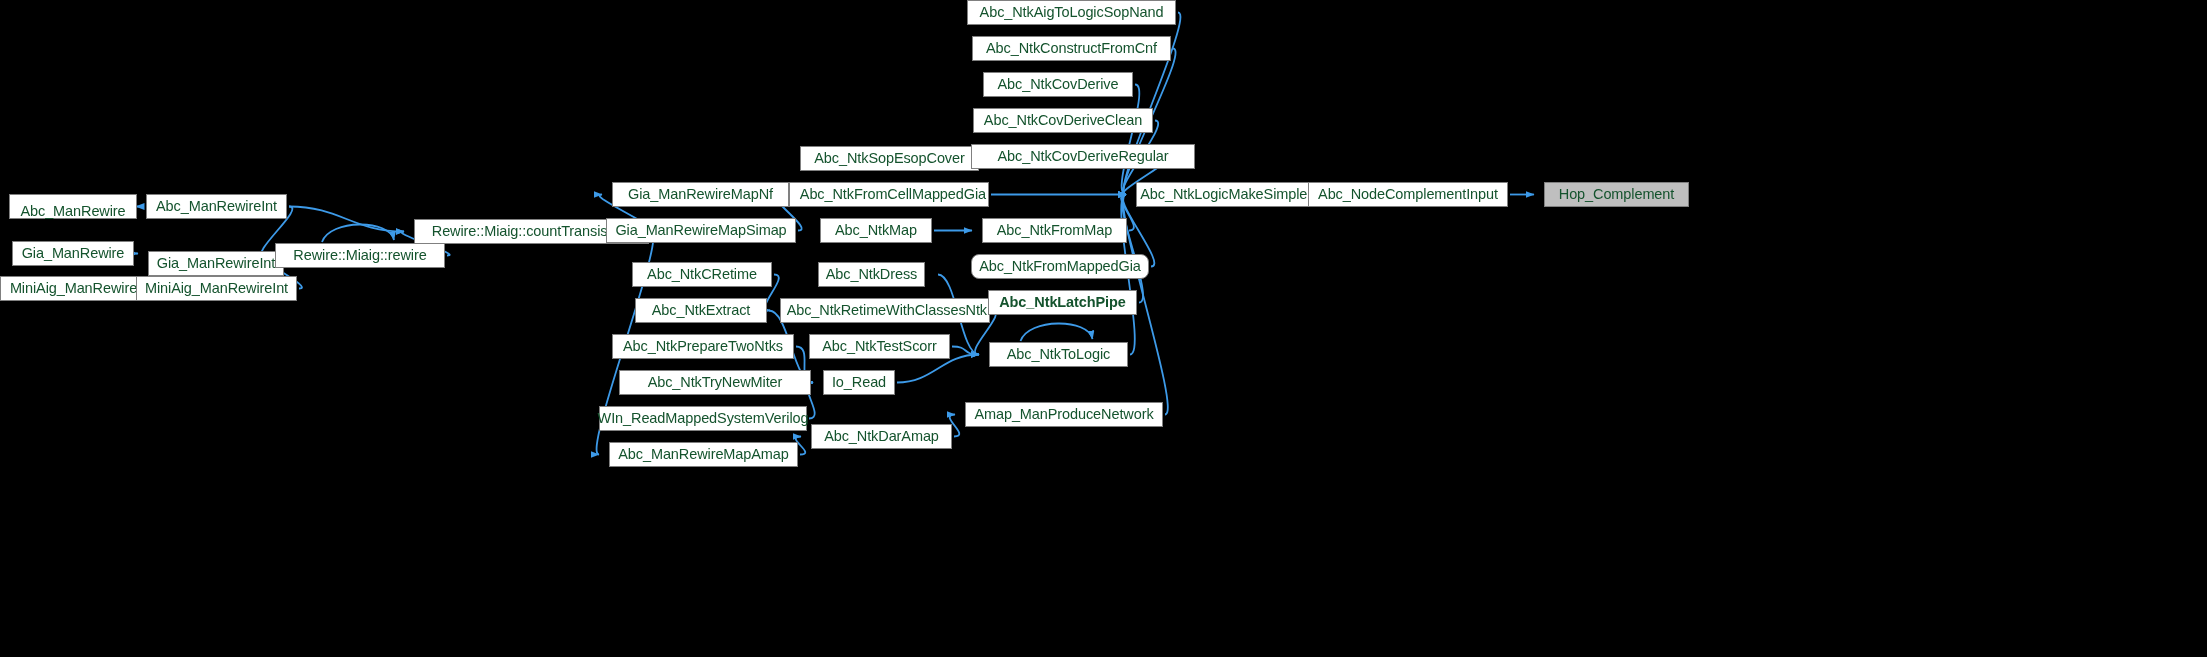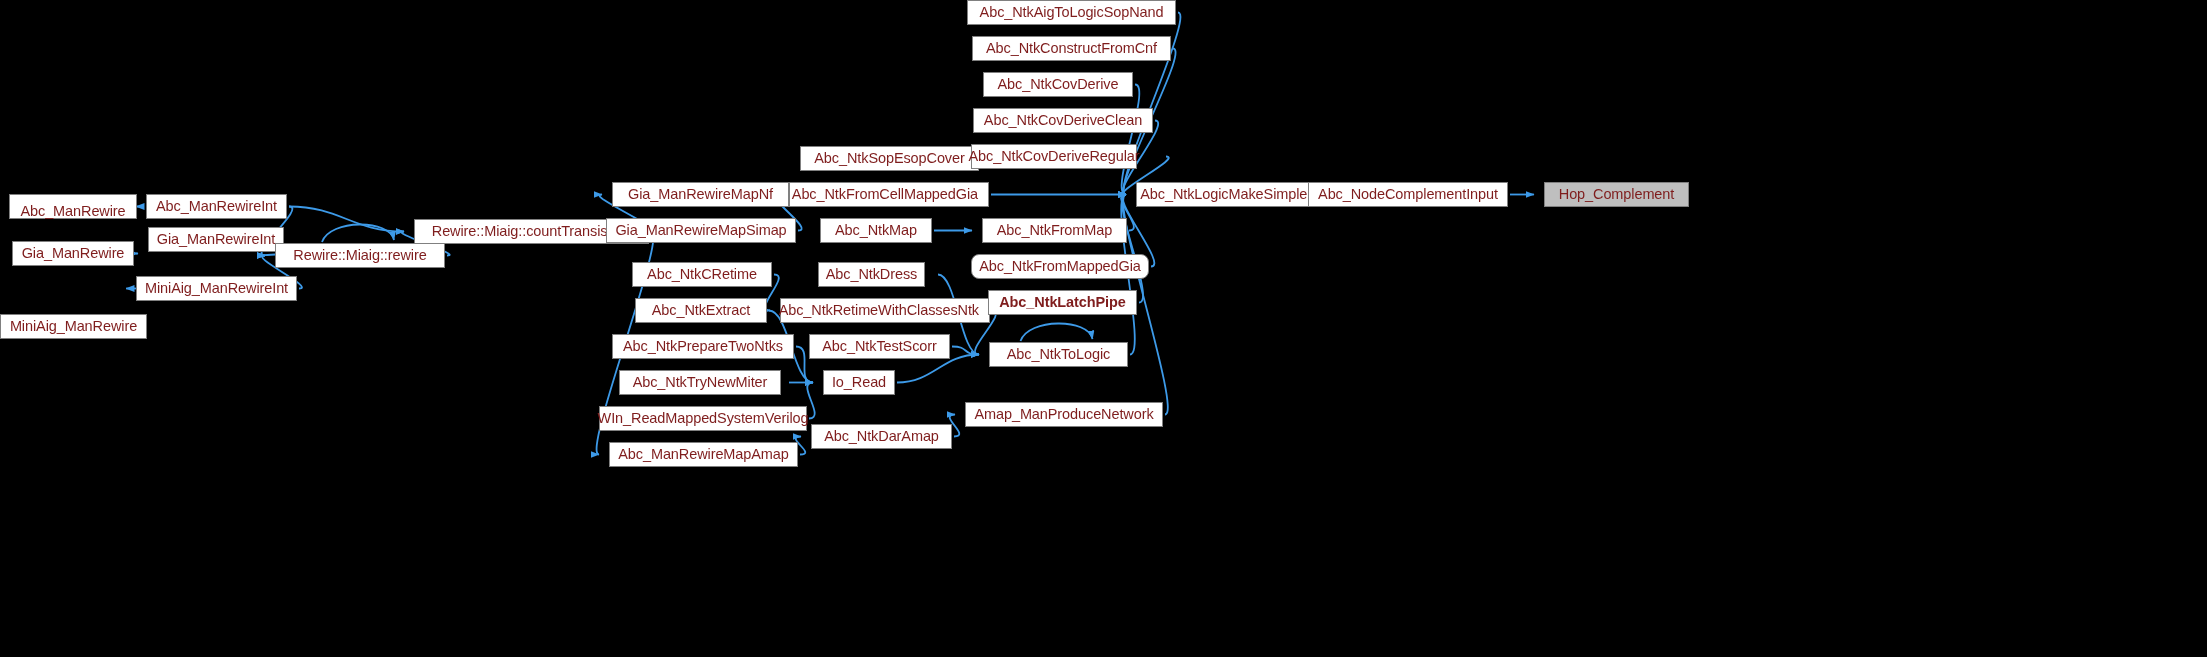--- a/index.html
+++ b/index.html
@@ -22,30 +22,30 @@
     top: 0;
     width: 2207px;
     height: 657px;
     pointer-events: none;
   }
   .node {
     position: absolute;
     box-sizing: border-box;
     background: #ffffff;
     border: 1px solid #808080;
-    color: #7f1d1d;
+    color: #14532d;
     font-size: 14.5px;
     line-height: 1;
     display: flex;
     align-items: center;
     justify-content: center;
     white-space: nowrap;
     height: 25px;
     letter-spacing: -0.1px;
-    padding: 0 10px;
+    padding: 0 2px;
     z-index: 5;
   }
   .node.current {
     background: #bfbfbf;
     border: 1px solid #808080;
   }
   .node-label {
     pointer-events: none;
   }
 </style>
@@ -103,27 +103,27 @@
         <path d="M 1510 194.5 L 1534 194.5" fill="none" stroke="#3d9ae8" stroke-width="1.8" marker-end="url(#arrowhead)"></path>
       </g>
   </svg>
   <div id="nodes">
       <div class="node" style="left: 9px; top: 194px; width: 128px; align-items: flex-end;">
         <span class="node-label">Abc_ManRewire</span>
       </div>
       <div class="node" style="left: 12px; top: 241px; width: 122px;">
         <span class="node-label">Gia_ManRewire</span>
       </div>
-      <div class="node" style="left: 0px; top: 276px; width: 147px; margin-top: 38px;">
+      <div class="node" style="left: 0px; top: 276px; width: 147px;">
         <span class="node-label">MiniAig_ManRewire</span>
       </div>
       <div class="node" style="left: 146px; top: 194px; width: 141px;">
         <span class="node-label">Abc_ManRewireInt</span>
       </div>
-      <div class="node" style="left: 148px; top: 227px; width: 136px;">
+      <div class="node" style="left: 148px; top: 251px; width: 136px;">
         <span class="node-label">Gia_ManRewireInt</span>
       </div>
       <div class="node" style="left: 136px; top: 276px; width: 161px;">
         <span class="node-label">MiniAig_ManRewireInt</span>
       </div>
       <div class="node" style="left: 275px; top: 243px; width: 170px;">
         <span class="node-label">Rewire::Miaig::rewire</span>
       </div>
       <div class="node" style="left: 414px; top: 219px; width: 235px;">
         <span class="node-label">Rewire::Miaig::countTransistors</span>
@@ -136,21 +136,21 @@
       </div>
       <div class="node" style="left: 632px; top: 262px; width: 140px;">
         <span class="node-label">Abc_NtkCRetime</span>
       </div>
       <div class="node" style="left: 635px; top: 298px; width: 132px;">
         <span class="node-label">Abc_NtkExtract</span>
       </div>
       <div class="node" style="left: 612px; top: 334px; width: 182px;">
         <span class="node-label">Abc_NtkPrepareTwoNtks</span>
       </div>
-      <div class="node" style="left: 619px; top: 370px; width: 162px;">
+      <div class="node" style="left: 619px; top: 370px; width: 192px;">
         <span class="node-label">Abc_NtkTryNewMiter</span>
       </div>
       <div class="node" style="left: 599px; top: 406px; width: 208px;">
         <span class="node-label">WIn_ReadMappedSystemVerilog</span>
       </div>
       <div class="node" style="left: 609px; top: 442px; width: 189px;">
         <span class="node-label">Abc_ManRewireMapAmap</span>
       </div>
       <div class="node" style="left: 800px; top: 146px; width: 179px;">
         <span class="node-label">Abc_NtkSopEsopCover</span>
@@ -181,21 +181,21 @@
       </div>
       <div class="node" style="left: 972px; top: 36px; width: 199px;">
         <span class="node-label">Abc_NtkConstructFromCnf</span>
       </div>
       <div class="node" style="left: 983px; top: 72px; width: 150px;">
         <span class="node-label">Abc_NtkCovDerive</span>
       </div>
       <div class="node" style="left: 973px; top: 108px; width: 180px;">
         <span class="node-label">Abc_NtkCovDeriveClean</span>
       </div>
-      <div class="node" style="left: 971px; top: 144px; width: 166px;">
+      <div class="node" style="left: 971px; top: 144px; width: 224px;">
         <span class="node-label">Abc_NtkCovDeriveRegular</span>
       </div>
       <div class="node" style="left: 982px; top: 218px; width: 145px;">
         <span class="node-label">Abc_NtkFromMap</span>
       </div>
       <div class="node" style="left: 971px; top: 254px; width: 178px; border-radius: 8px;">
         <span class="node-label">Abc_NtkFromMappedGia</span>
       </div>
       <div class="node" style="left: 988px; top: 290px; width: 149px; font-weight: bold;">
         <span class="node-label">Abc_NtkLatchPipe</span>

